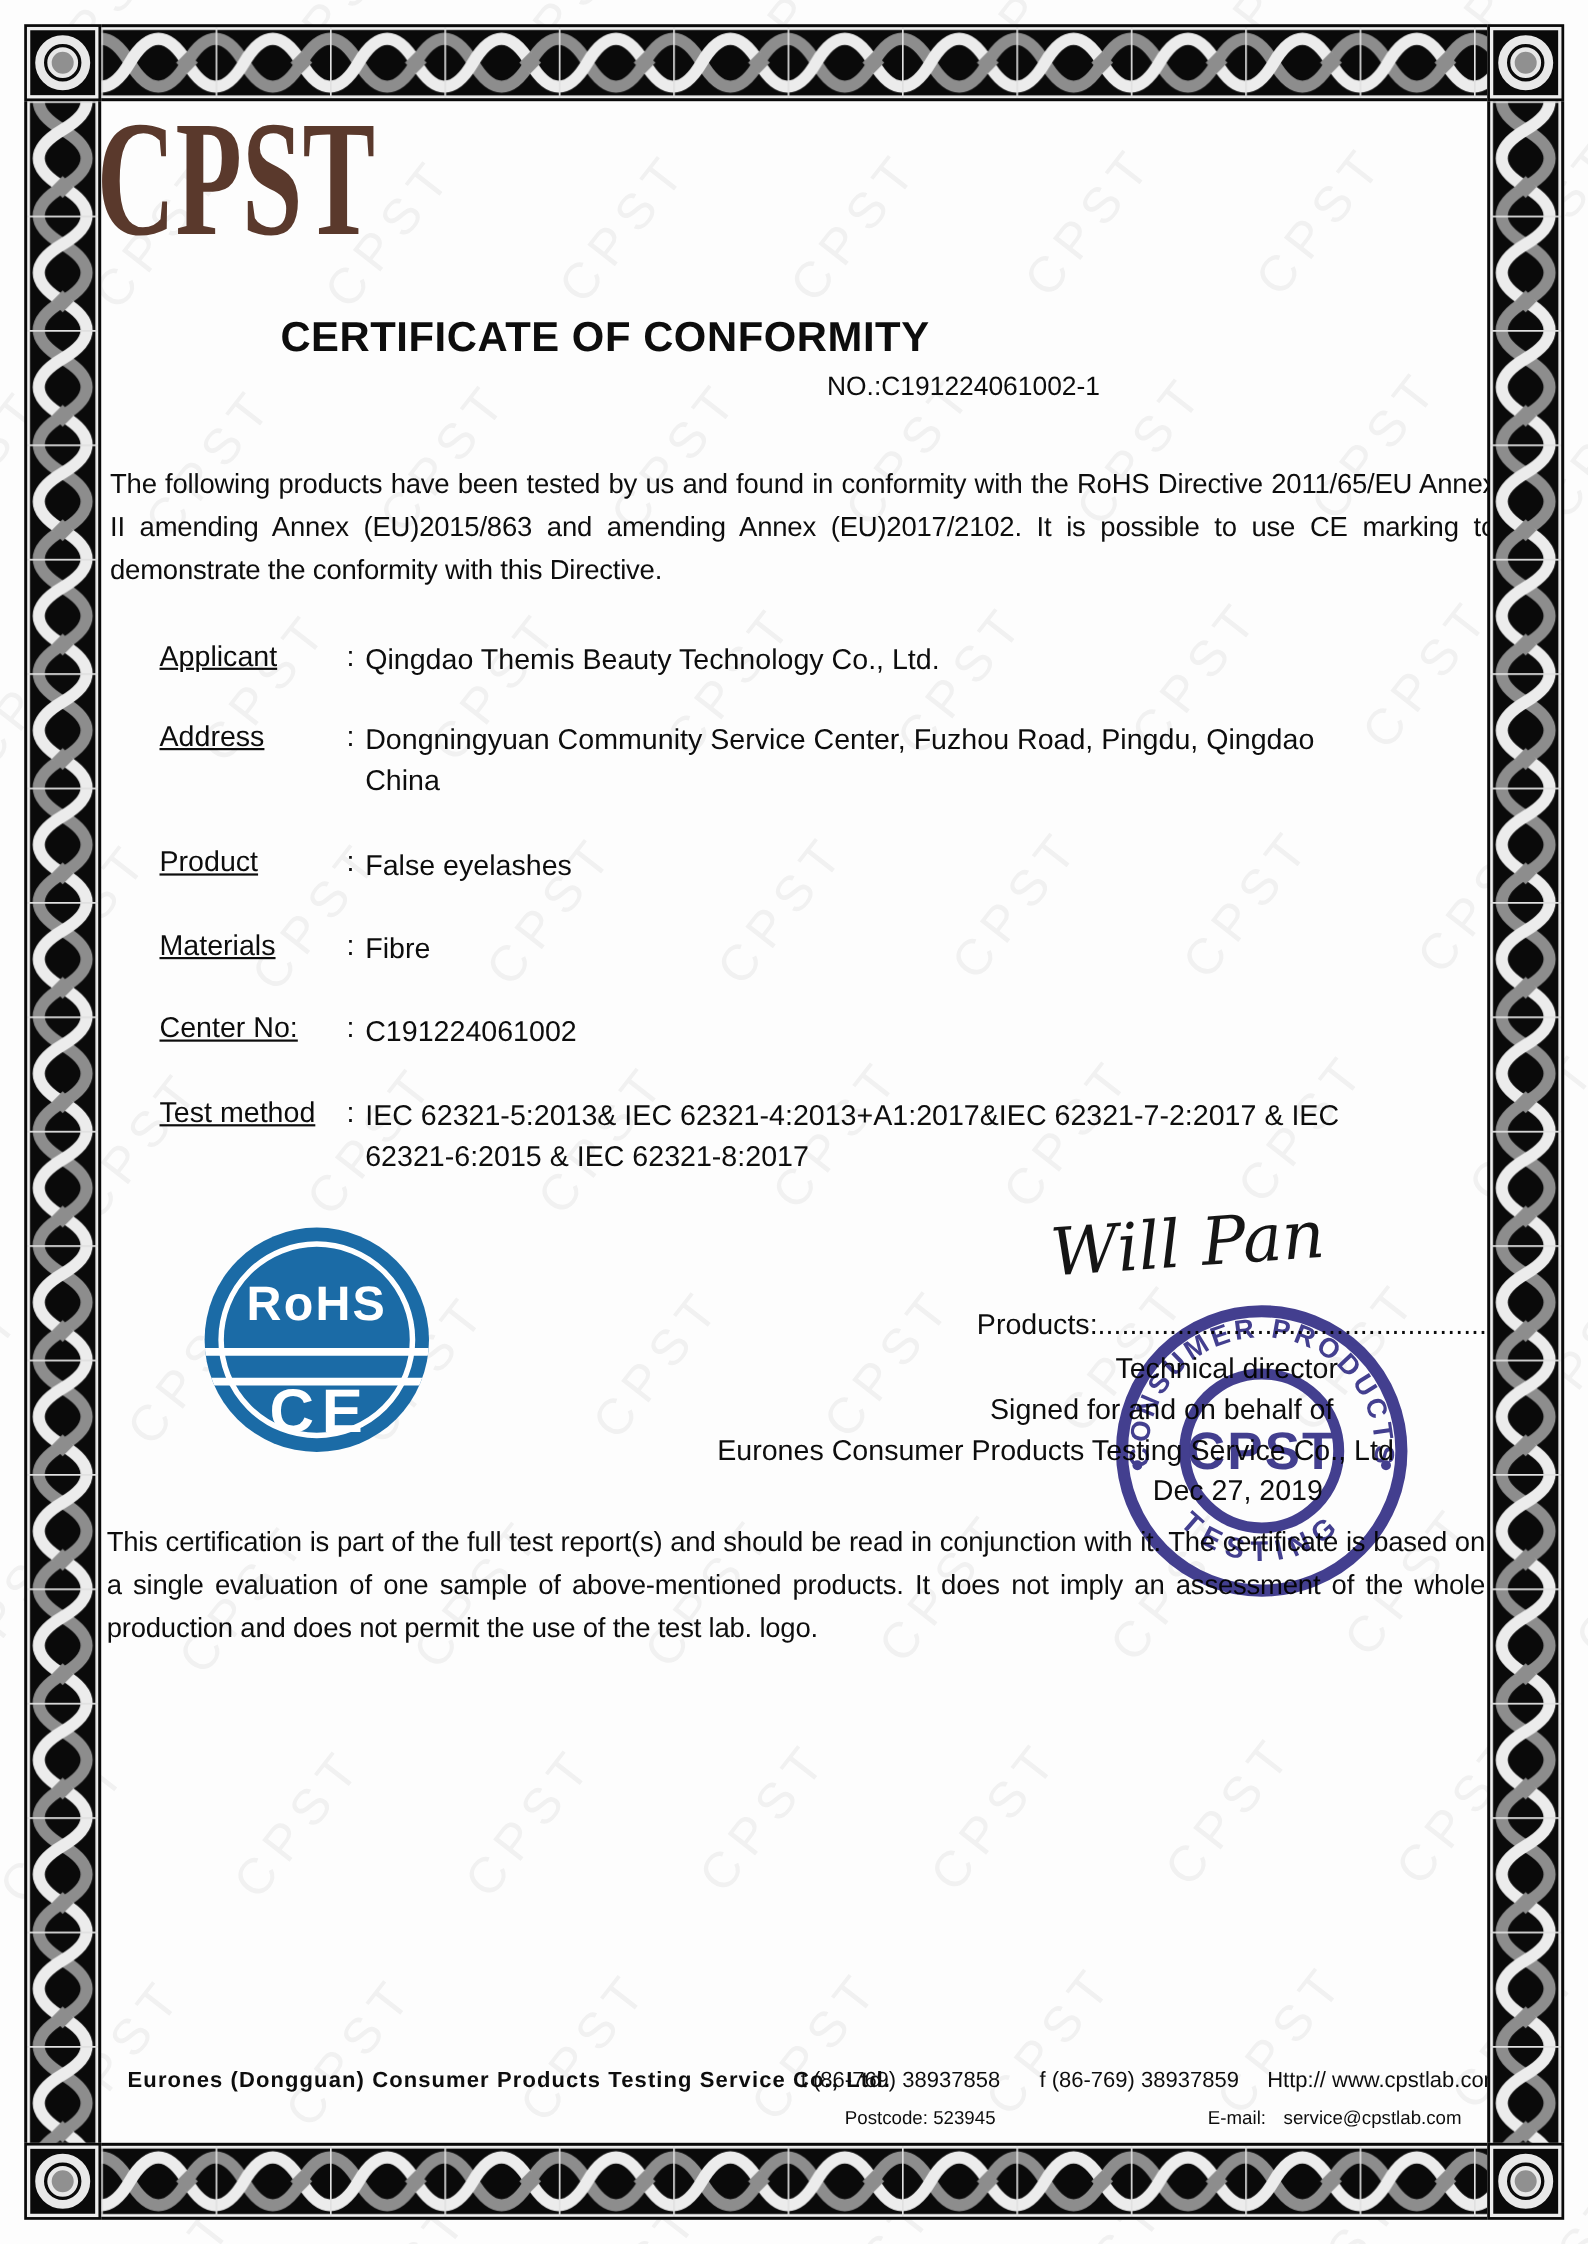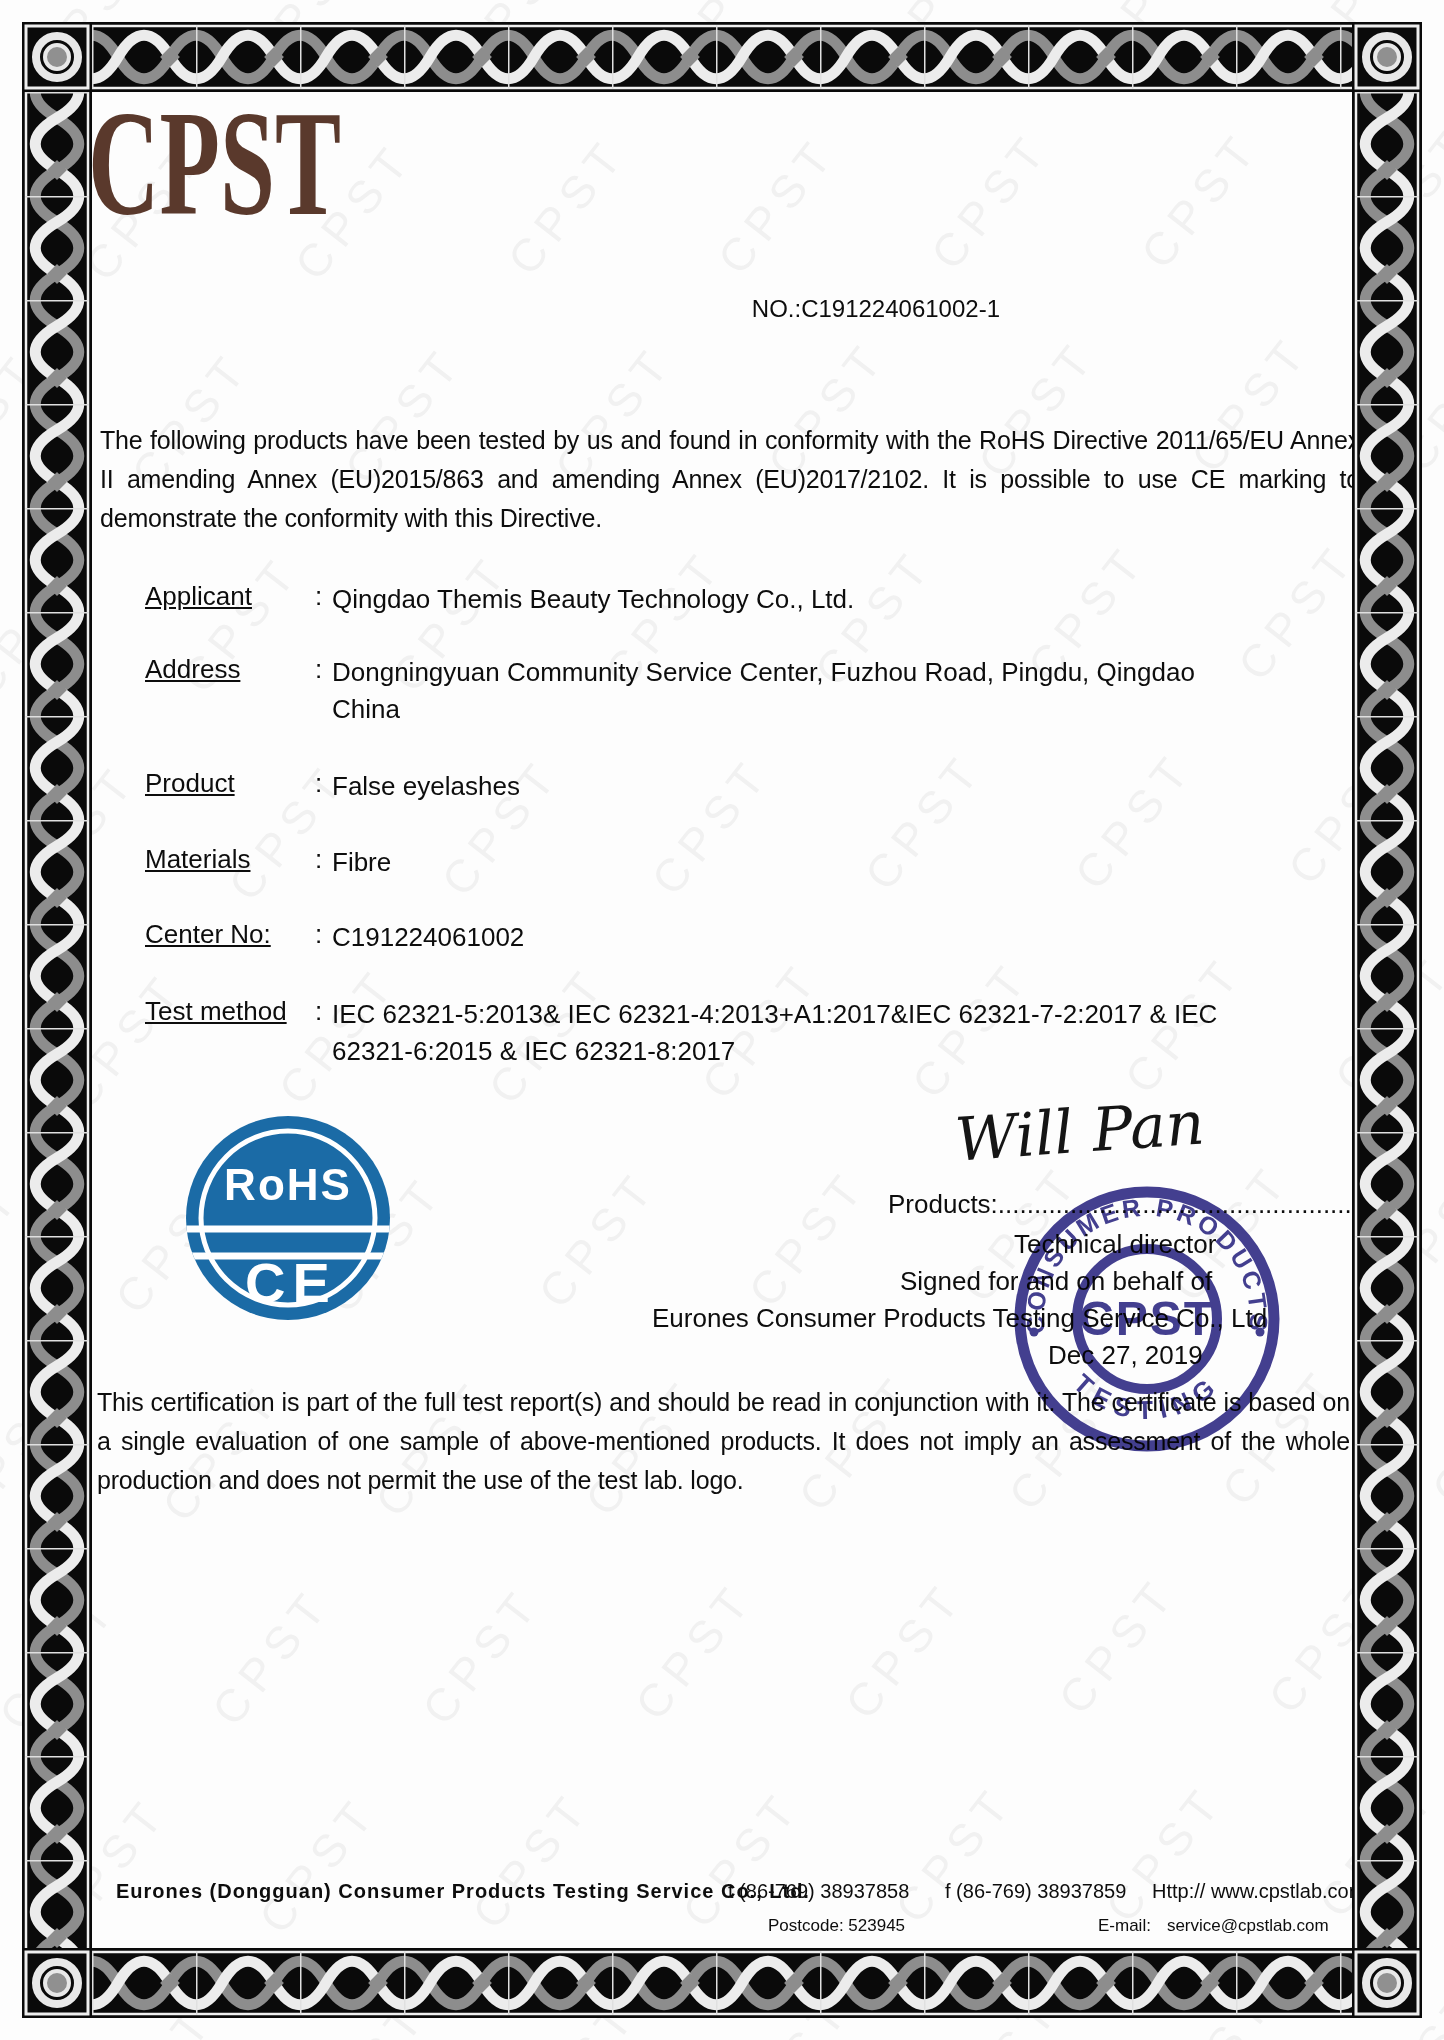--- a/index.html
+++ b/index.html
@@ -201,20 +201,21 @@
     <use href="#cornerTile" transform="translate(1352,22)"></use>
     <use href="#cornerTile" transform="translate(22,1948)"></use>
     <use href="#cornerTile" transform="translate(1352,1948)"></use>
   </svg>
 
   <div class="content">
 
     <div class="abs logo">CPST</div>
 
     <div class="abs heading">
+      <h1>CERTIFICATE OF CONFORMITY</h1>
       <div class="cert-no">NO.:C191224061002-1</div>
     </div>
 
     <div class="abs intro">The following products have been tested by us and found in conformity with the RoHS Directive 2011/65/EU Annex II amending Annex (EU)2015/863 and amending Annex (EU)2017/2102. It is possible to use CE marking to demonstrate the conformity with this Directive.</div>
 
     <div class="frow">
       <span class="flabel" style="top:581px">Applicant</span>
       <span class="fcolon" style="top:581px">:</span>
       <span class="fvalue" style="top:581px">Qingdao Themis Beauty Technology Co., Ltd.</span>
     </div>

